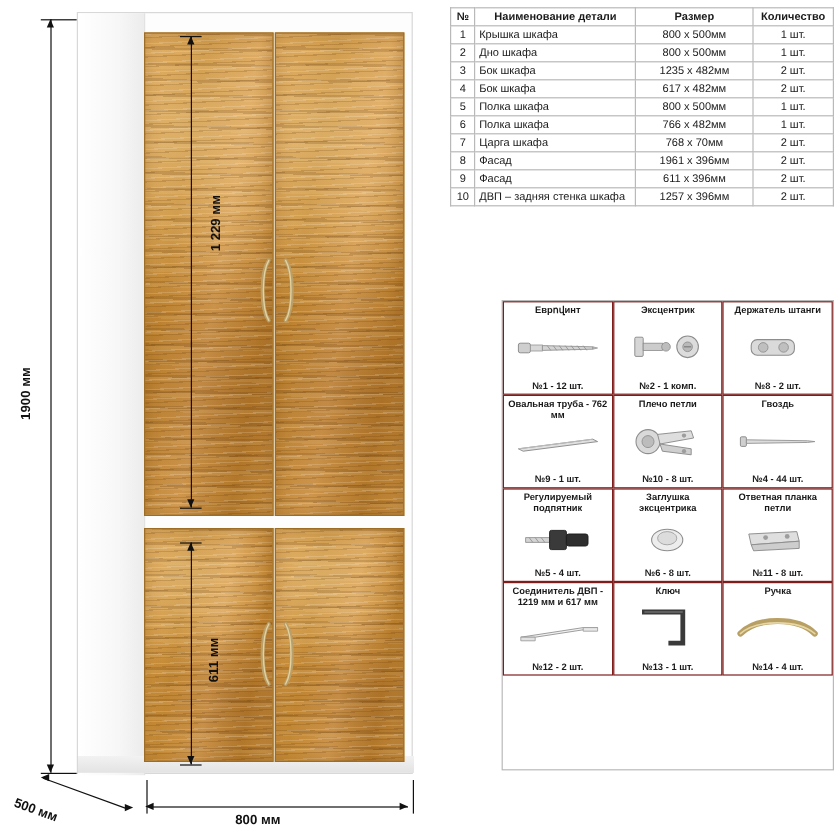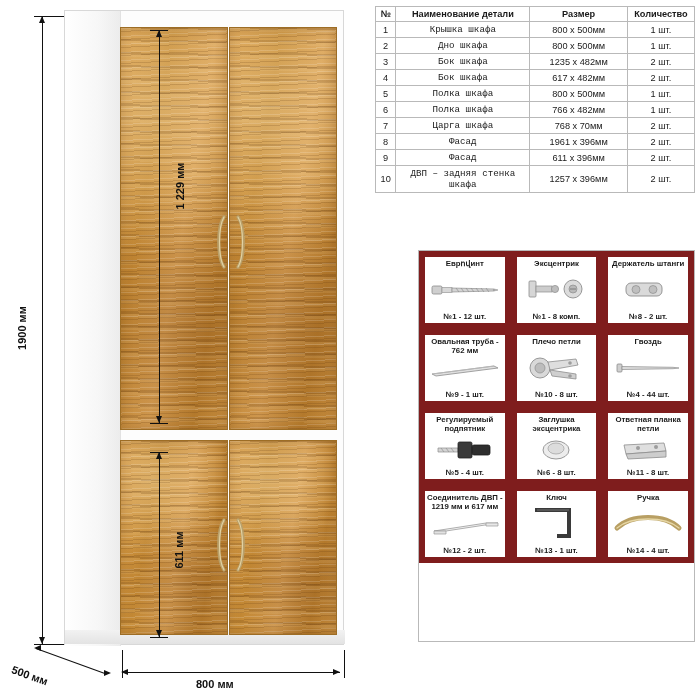--- a/index.html
+++ b/index.html
@@ -101,38 +101,38 @@
     width:320px; border-collapse:collapse;
     font-size:9.2px;
   }
   table.parts th, table.parts td {
     border:1px solid #b9b9b9;
     padding:2px 3px;
     vertical-align:middle;
   }
   table.parts th { font-weight:bold; text-align:center; }
   table.parts td.num  { width:20px; text-align:center; }
-  table.parts td.name { width:132px; text-align:center;font-family:Liberation Mono, monospace; }
+  table.parts td.name { width:132px; text-align:left; }
   table.parts td.size { width:96px; text-align:center; }
   table.parts td.qty  { width:66px; text-align:center; }
   table.parts th.num  { width:20px; }
   table.parts th.name { width:132px; }
   table.parts th.size { width:96px; }
   table.parts th.qty  { width:66px; }
 
   
   #hardware {
     position:absolute; left:418px; top:250px; width:277px;
     border:1px solid #b9b9b9;
     display:grid;
     grid-template-columns:1fr 1fr 1fr;
     background:#fff;
   }
   .hw {
-    border:6px solid #7f1d1d;
+    border:1px solid #7f1d1d;
     min-height:78px;
     padding:3px 2px 2px;
     display:flex; flex-direction:column; align-items:center; justify-content:space-between;
     text-align:center;
   }
   .hw .cap { font-size:7.8px; line-height:1.12; font-weight:bold; }
   .hw .art { font-size:7.8px; font-weight:bold; }
   .hw .art-wrap { margin-top:1px; }
   .hw .pic { flex:1; display:flex; align-items:center; justify-content:center; width:100%; }
   .hw.empty { border:1px solid transparent; }
@@ -322,21 +322,21 @@
       <svg width="70" height="26" viewBox="0 0 70 26">
         <rect x="8" y="4" width="7" height="16" rx="1" fill="#d6d6d6" stroke="#8d8d8d" stroke-width="0.8"></rect>
         <rect x="15" y="9" width="16" height="6" fill="#cccccc" stroke="#8d8d8d" stroke-width="0.7"></rect>
         <circle cx="34" cy="12" r="3.6" fill="#bdbdbd" stroke="#8d8d8d" stroke-width="0.7"></circle>
         <ellipse cx="52" cy="12" rx="9" ry="9" fill="#dcdcdc" stroke="#8d8d8d" stroke-width="0.9"></ellipse>
         <ellipse cx="52" cy="12" rx="4" ry="4" fill="#b9b9b9" stroke="#8d8d8d" stroke-width="0.7"></ellipse>
         <path d="M49 12 h6" stroke="#7d7d7d" stroke-width="1"></path>
       </svg>
     </div>
     <div class="art-wrap">
-        <div class="art">№1 - 8 комп.</div>
+        <div class="art">№2 - 1 комп.</div>
       </div>
   </div>
 
 
   <div class="hw">
     <div class="cap">Держатель штанги</div>
     <div class="pic">
       <svg width="56" height="24" viewBox="0 0 56 24">
         <rect x="6" y="5" width="36" height="13" rx="5" fill="#dadada" stroke="#8d8d8d" stroke-width="0.9"></rect>
         <ellipse cx="16" cy="11.5" rx="4" ry="4" fill="#bfbfbf" stroke="#8d8d8d" stroke-width="0.7"></ellipse>

